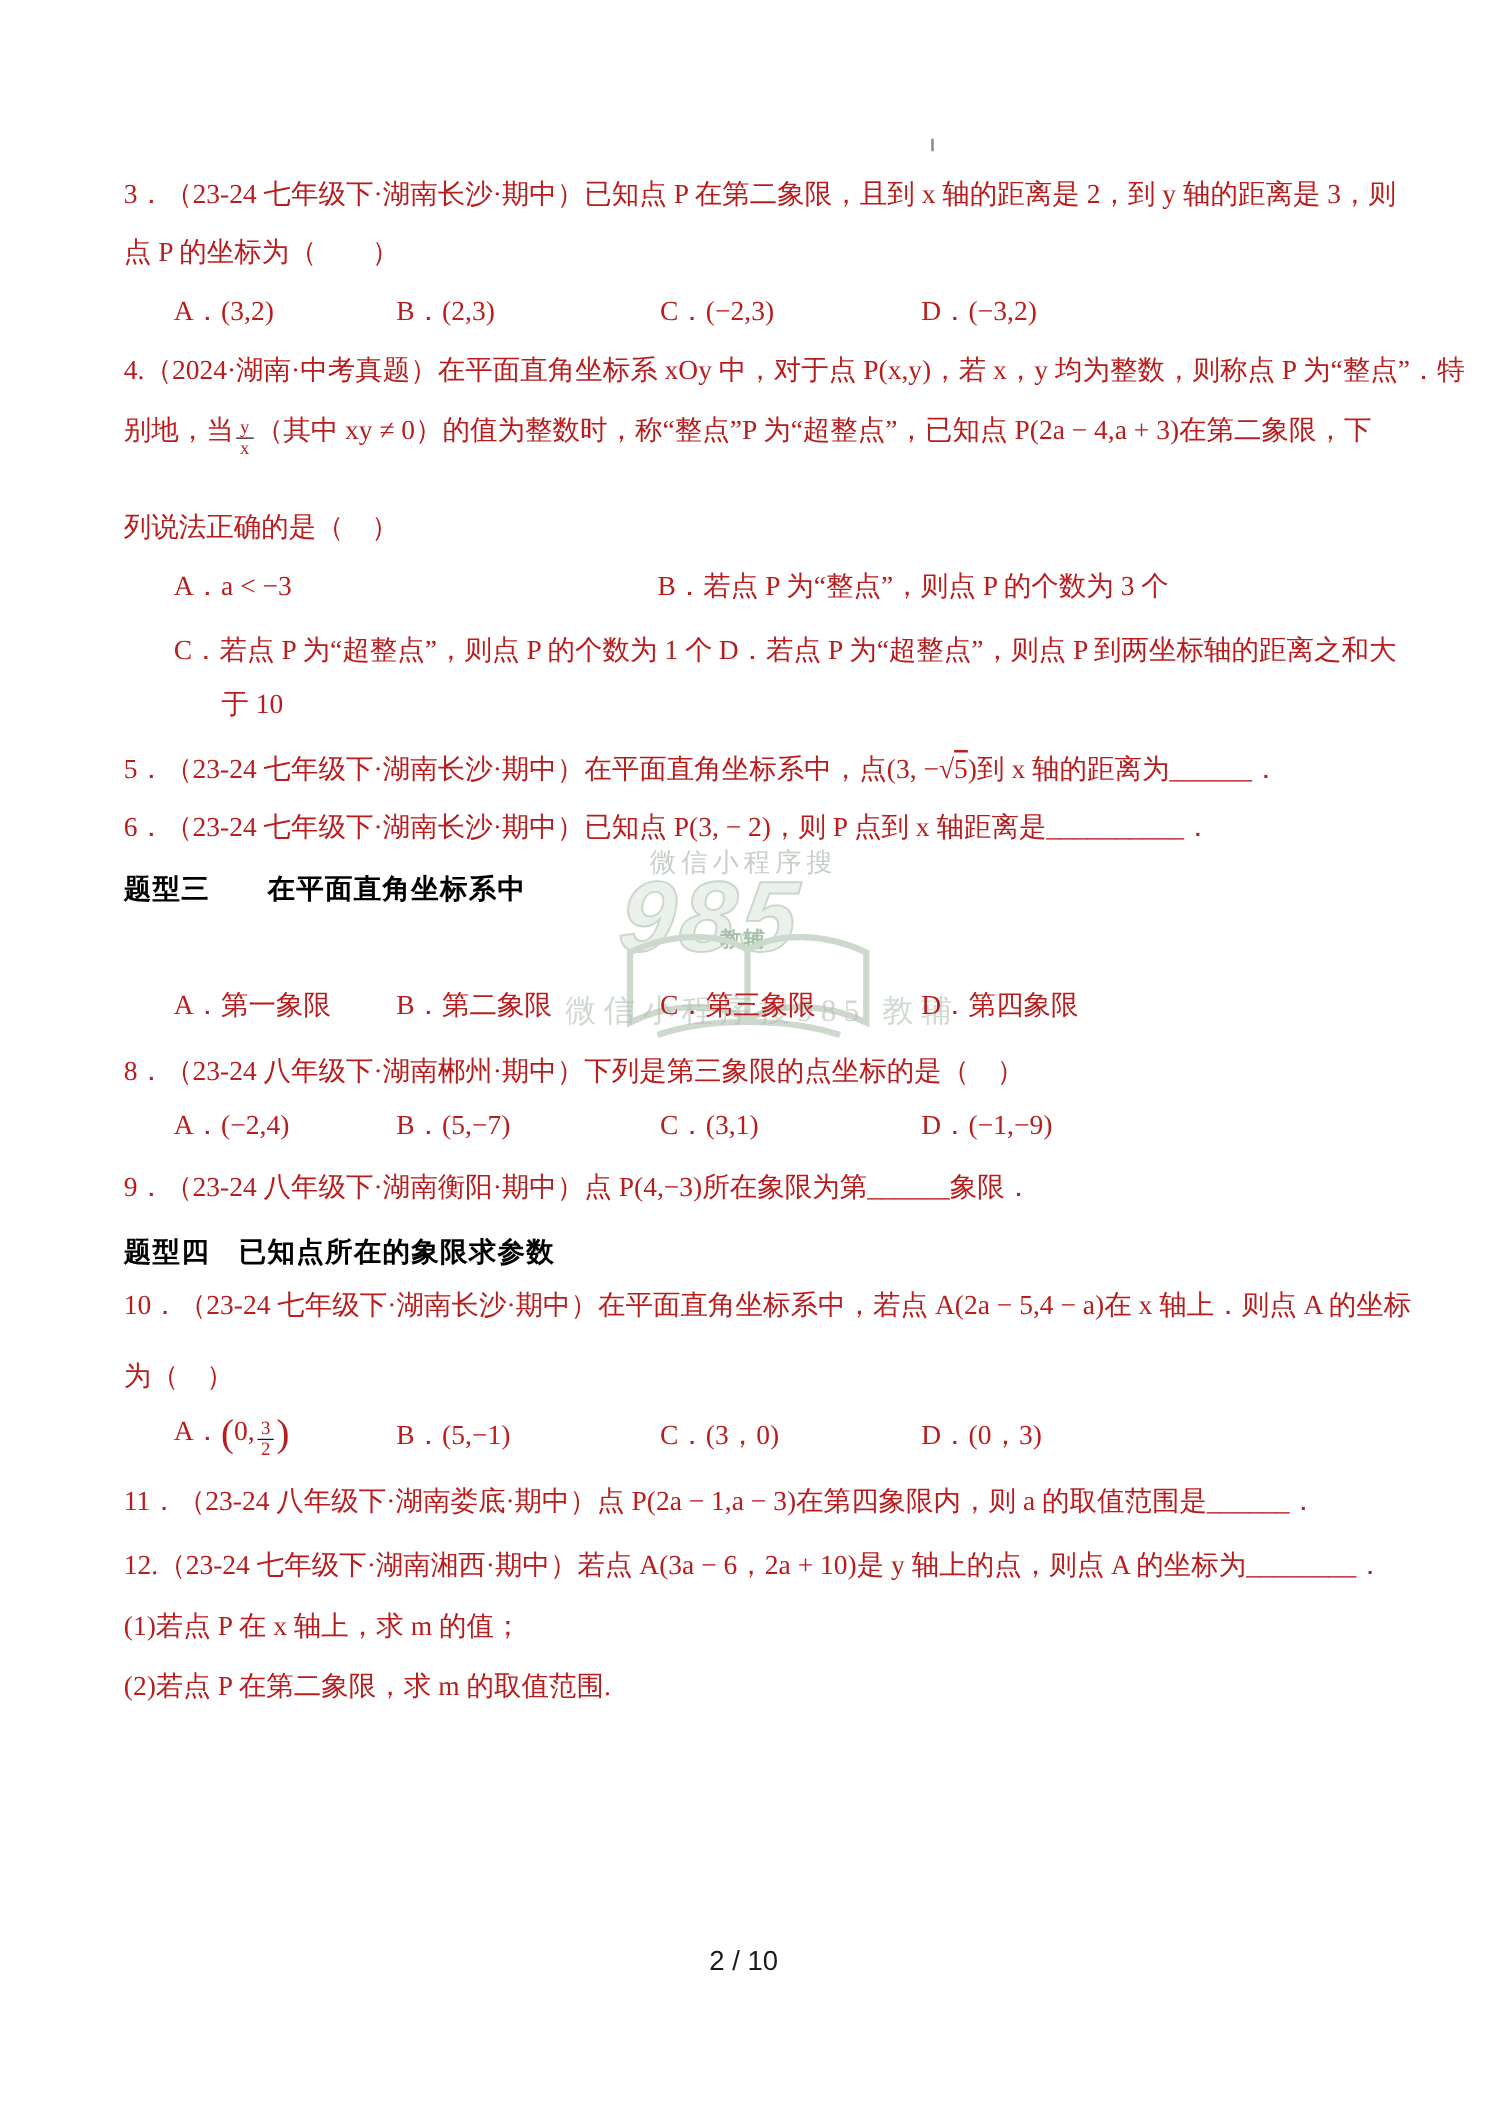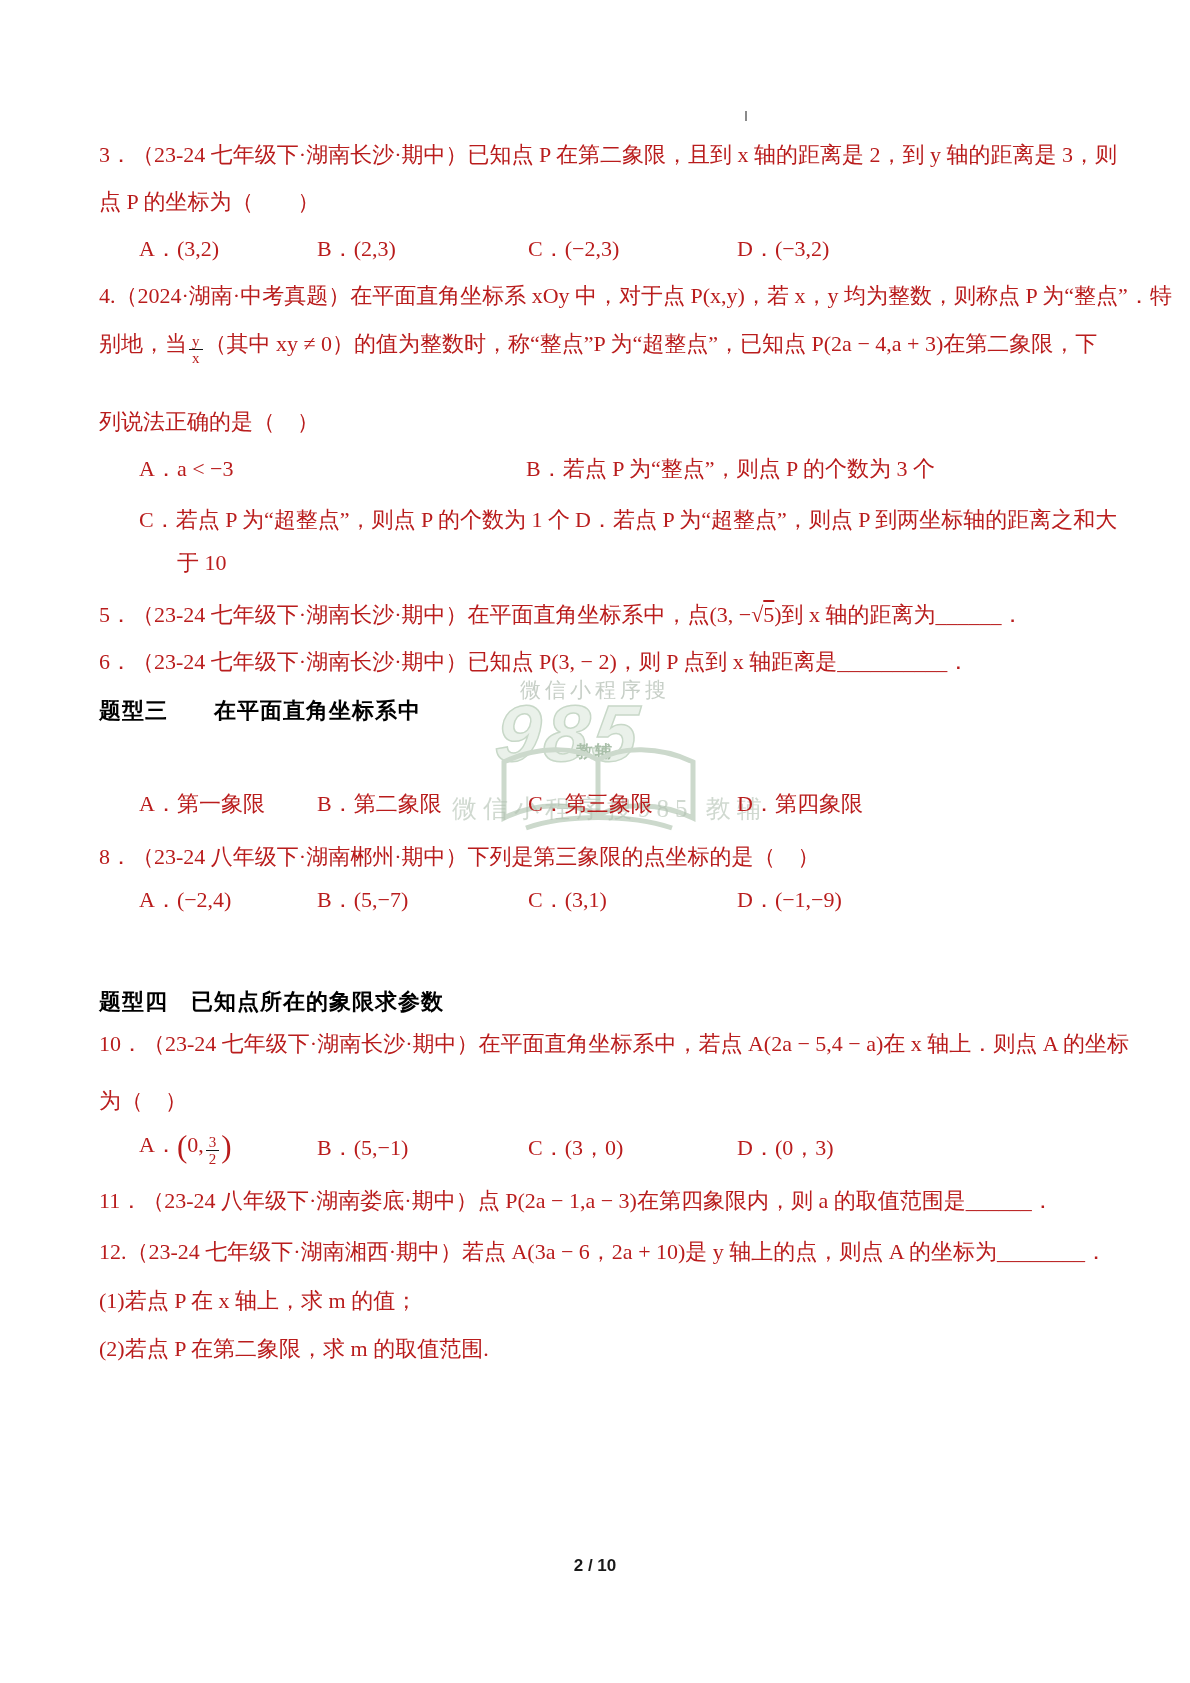--- a/index.html
+++ b/index.html
@@ -36,22 +36,22 @@
   .frac .den{display:block;border-top:1.4px solid #141414;padding:0 3px;}
   .radical{letter-spacing:0;}
   .radicand{text-decoration:overline;}
   .bigp{font-size:31px;vertical-align:-5px;line-height:20px;}
   .footer{
     position:absolute;
     left:0;width:100%;
     top:1556px;
     text-align:center;
     font-family:"Liberation Sans","DejaVu Sans",sans-serif;
-    font-weight:700;
-    font-size:17px;
+    font-weight:400;
+    font-size:22px;
     color:#1a1a1a;
     z-index:2;
   }
   .cursor-artifact{
     position:absolute;left:745px;top:111px;width:2px;height:10px;
     background:#8a8a8a;z-index:2;
   }
   
   .wm{position:absolute;z-index:1;pointer-events:none;}
   .wm1{
@@ -129,20 +129,21 @@
   <div class="ln" style="left:317px;top:790px;">B．第二象限</div>
   <div class="ln" style="left:528px;top:790px;">C．第三象限</div>
   <div class="ln" style="left:737px;top:790px;">D．第四象限</div>
 
   <div class="ln" style="left:99px;top:843px;">8．（23-24 八年级下·湖南郴州·期中）下列是第三象限的点坐标的是（　）</div>
   <div class="ln" style="left:139px;top:886px;">A．(−2,4)</div>
   <div class="ln" style="left:317px;top:886px;">B．(5,−7)</div>
   <div class="ln" style="left:528px;top:886px;">C．(3,1)</div>
   <div class="ln" style="left:737px;top:886px;">D．(−1,−9)</div>
 
+  <div class="ln" style="left:99px;top:936px;">9．（23-24 八年级下·湖南衡阳·期中）点 P(4,−3)所在象限为第______象限．</div>
 
   <div class="ln hdr" style="left:99px;top:988px;">题型四　已知点所在的象限求参数</div>
 
   <div class="ln" style="left:99px;top:1030px;">10．（23-24 七年级下·湖南长沙·期中）在平面直角坐标系中，若点 A(2a − 5,4 − a)在 x 轴上．则点 A 的坐标</div>
   <div class="ln" style="left:99px;top:1087px;">为（　）</div>
   <div class="ln" style="left:139px;top:1131px;">
     <span>A．</span><span class="bigp">(</span><span>0,</span><span class="frac"><span class="num">3</span><span class="den">2</span></span><span class="bigp">)</span>
   </div>
   <div class="ln" style="left:317px;top:1134px;">B．(5,−1)</div>
   <div class="ln" style="left:528px;top:1134px;">C．(3，0)</div>

